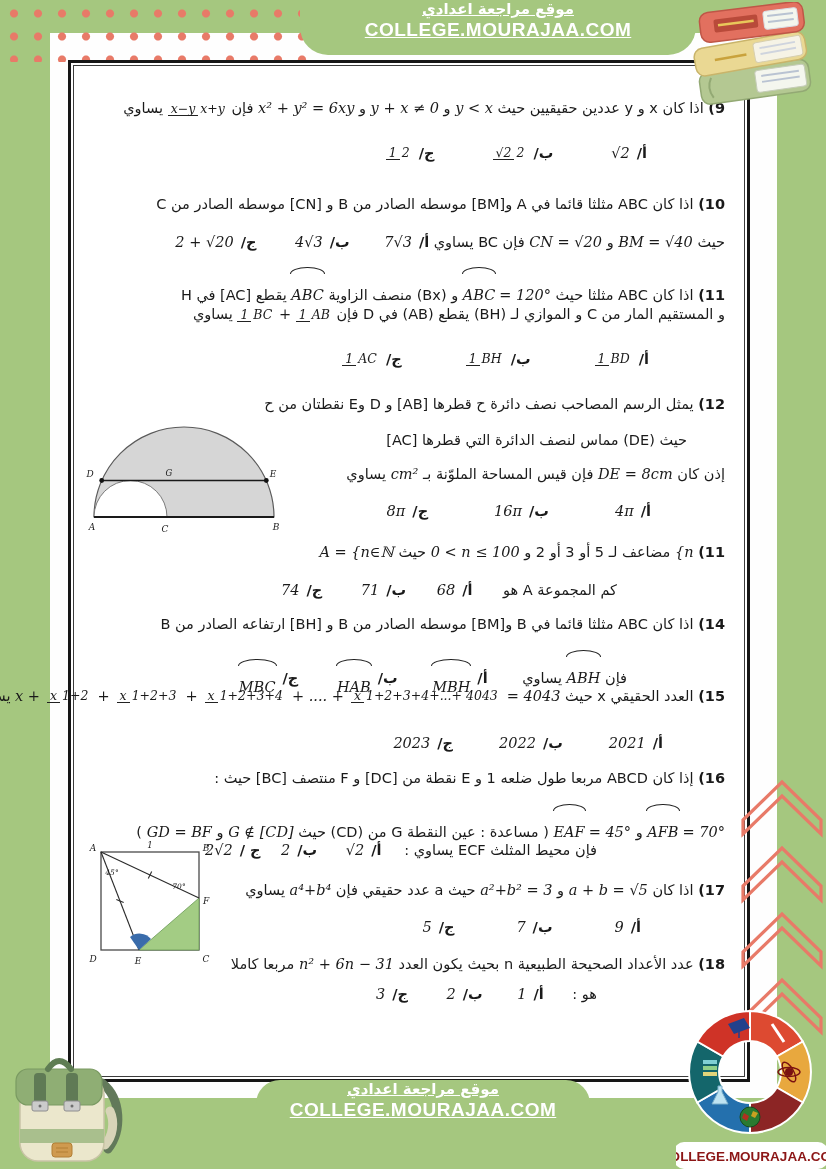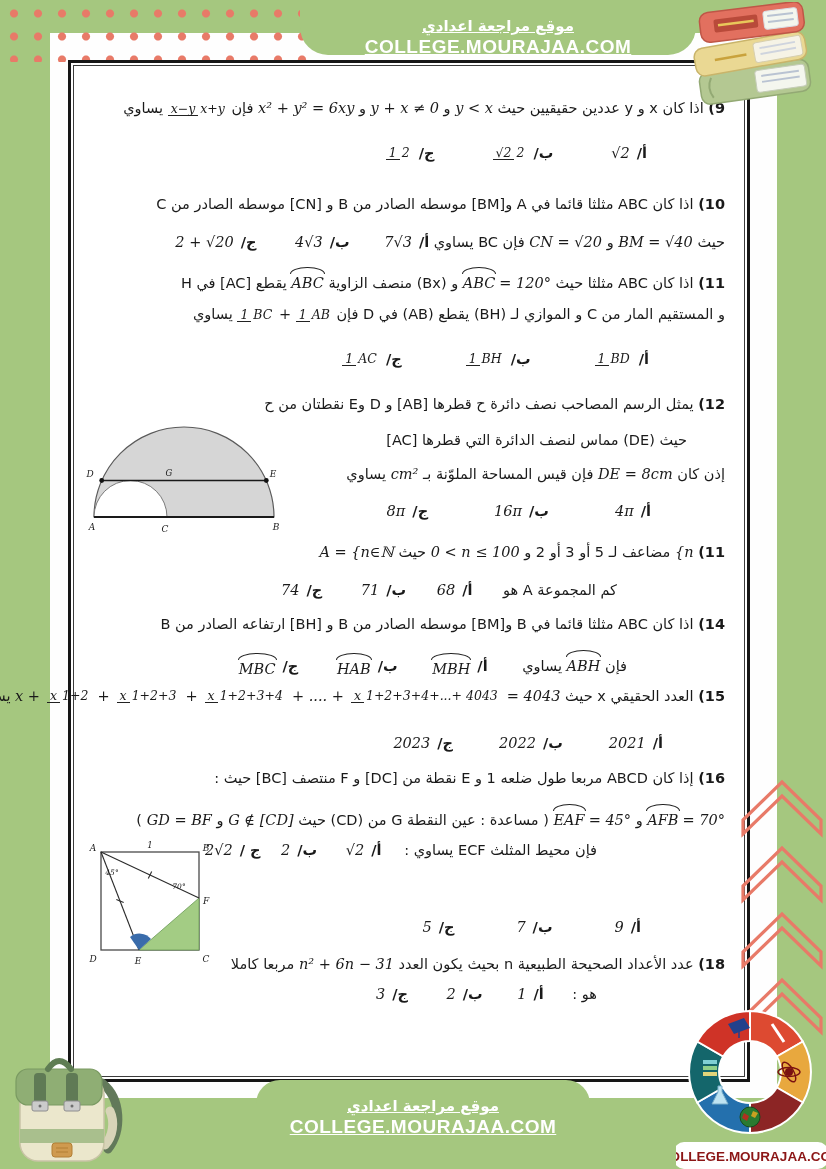--- a/index.html
+++ b/index.html
@@ -8,42 +8,42 @@
     background:#a5c77f;
     font-family:"DejaVu Sans", sans-serif;
     color:#1a1a1a;
   }
   .paper{position:absolute;left:50px;top:33px;width:727px;height:1065px;background:#fefefe;z-index:1;}
   .dots{position:absolute;left:0;top:0;width:318px;height:62px;z-index:2;
     background-image:radial-gradient(circle,#e87a68 3.5px,rgba(0,0,0,0) 4.6px);
     background-size:24px 23px;background-position:2px 2px;}
   .header-tab{position:absolute;left:300px;top:0;width:396px;height:55px;background:#a5c77f;
     border-radius:0 0 28px 28px;z-index:4;text-align:center;}
-  .header-tab .t1, .footer-tab .t1{display:block;margin-top:17px;font-size:15px;font-weight:bold;
+  .header-tab .t1, .footer-tab .t1{display:block;margin-top:0;font-size:15px;font-weight:bold;
     color:#fff;text-decoration:underline;}
   .header-tab .t2, .footer-tab .t2{display:block;margin-top:1px;font-size:19px;font-weight:bold;
     color:#fff;text-decoration:underline;letter-spacing:.5px;font-family:"Liberation Sans",sans-serif;}
   .footer-band{position:absolute;left:0;top:1104px;width:826px;height:65px;background:#a5c77f;z-index:2;}
   .footer-tab{position:absolute;left:256px;top:1080px;width:334px;height:70px;background:#a5c77f;
     border-radius:24px 24px 0 0;z-index:3;text-align:center;}
   .box{position:absolute;left:68px;top:60px;width:676px;height:1016px;z-index:3;
     border:3px solid #161616;
     box-shadow:inset 0 0 0 2px #ffffff, inset 0 0 0 3px #3c3c3c;
     background:#fff;}
   .al{position:absolute;right:22px;direction:rtl;white-space:nowrap;font-size:14.5px;line-height:1.25;}
   .m{direction:ltr;unicode-bidi:isolate;display:inline-block;
      font-family:"DejaVu Serif",serif;font-style:italic;}
   .m > * + *{margin-left:4px;}
   .qnum{font-weight:bold;}
   .frac{display:inline-flex;flex-direction:row;align-items:center;direction:ltr;unicode-bidi:isolate;
     font-family:"DejaVu Serif",serif;font-style:italic;vertical-align:middle;
     line-height:1.08;font-size:12.5px;}
   .frac .fn{border-bottom:1.2px solid #222;padding:0 3px;}
   .frac .fd{padding:0 2px;}
-  .hat{display:inline-block;position:relative;padding-top:6px;}
+  .hat{display:inline-block;position:relative;padding-top:18px;}
   .hat::after{content:"";position:absolute;left:-1px;right:-1px;top:-1px;height:6px;
     border:1.3px solid #222;border-bottom:none;border-radius:50% 50% 0 0 / 100% 100% 0 0;}
   .opts{position:absolute;display:flex;direction:rtl;align-items:center;font-size:14.5px;}
   .opt{display:inline-flex;align-items:center;gap:7px;}
   .olbl{font-weight:bold;}
   .gapL{margin-left:34px;}
   .gapS{margin-left:16px;}
   .figlbl{font-family:"DejaVu Serif",serif;font-style:italic;fill:#1a1a1a;}
   svg text{user-select:none;}
   .decor{position:absolute;z-index:4;}
@@ -376,20 +376,30 @@
     <text class="figlbl" x="27" y="37" font-size="7.5" text-anchor="middle">45°</text>
     <text class="figlbl" x="94" y="51" font-size="7.5" text-anchor="middle">70°</text>
     <text class="figlbl" x="8" y="13" font-size="9" text-anchor="middle">A</text>
     <text class="figlbl" x="121" y="13" font-size="9" text-anchor="middle">B</text>
     <text class="figlbl" x="121" y="124" font-size="9" text-anchor="middle">C</text>
     <text class="figlbl" x="8" y="124" font-size="9" text-anchor="middle">D</text>
     <text class="figlbl" x="53" y="126" font-size="9" text-anchor="middle">E</text>
     <text class="figlbl" x="121" y="66" font-size="9" text-anchor="middle">F</text>
   </svg>
 
+  <div class="al" style="top:818px;">
+    <span class="qnum">17)</span>
+    <span>اذا كان</span>
+    <span class="m">a + b = √5</span>
+    <span>و</span>
+    <span class="m">a²+b² = 3</span>
+    <span>حيث a عدد حقيقي فإن</span>
+    <span class="m">a⁴+b⁴</span>
+    <span>يساوي</span>
+  </div>
   <div class="opts" style="top:856px;right:106px;gap:62px;">
     <span class="opt">
       <span class="olbl">أ/</span>
       <span class="m">9</span>
     </span>
     <span class="opt">
       <span class="olbl">ب/</span>
       <span class="m">7</span>
     </span>
     <span class="opt">

